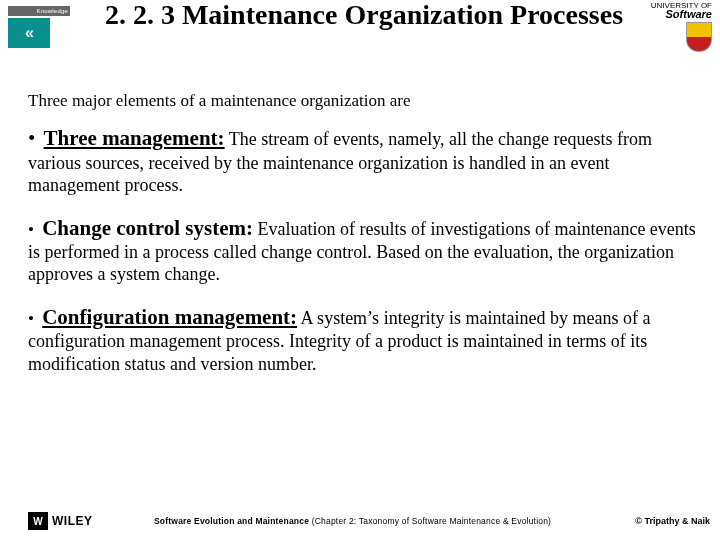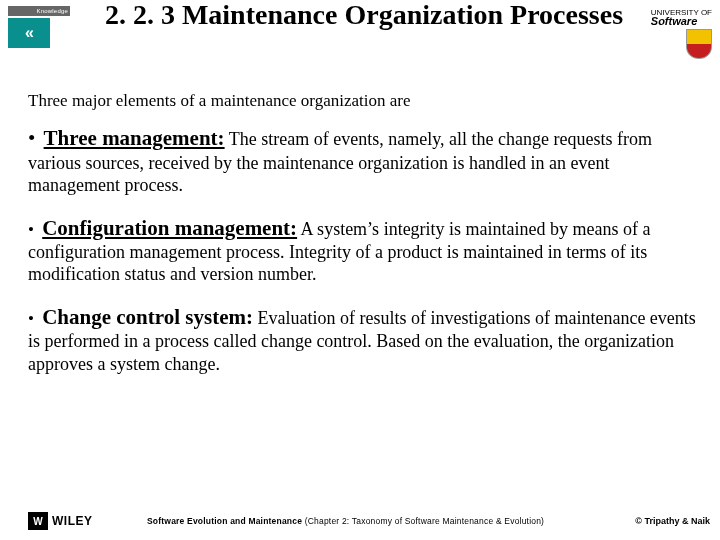--- a/index.html
+++ b/index.html
@@ -4,37 +4,37 @@
 <style>
   * { box-sizing: border-box; margin: 0; padding: 0; }
   html, body { width: 720px; height: 540px; font-family: Georgia, 'Times New Roman', serif; background: #fff; color: #000; }
   .slide { position: relative; width: 720px; height: 540px; }
   .header { position: relative; height: 82px; }
   .logo-left { position: absolute; left: 8px; top: 6px; width: 62px; height: 44px; }
   .logo-left .kbar { height: 10px; background: #666; margin-bottom: 2px; display: flex; align-items: center; justify-content: flex-end; padding-right: 2px; }
   .logo-left .kbar span { color: #fff; font: 6px Arial, sans-serif; letter-spacing: 0.2px; }
   .logo-left .ksq { width: 42px; height: 30px; background: #0a8f8f; display: flex; align-items: center; justify-content: center; }
   .logo-left .ksq .arrows { color: #fff; font: 700 16px Arial, sans-serif; letter-spacing: -1px; }
-  .logo-right { position: absolute; right: 8px; top: 8px; text-align: left; }
+  .logo-right { position: absolute; right: 8px; top: 1px; text-align: right; }
   .logo-right .wtext { font: italic 700 11px Arial, sans-serif; color: #000; }
   .logo-right .wtext .uni { font-style: normal; font-weight: 400; font-size: 8px; display: block; margin-bottom: -2px; }
   .logo-right .shield { width: 26px; height: 30px; margin-left: auto; margin-top: 2px; background: linear-gradient(to bottom, #f2c100 50%, #c41e1e 50%); border-radius: 0 0 50% 50% / 0 0 40% 40%; border: 1px solid #999; }
   .title { text-align: center; font: 700 28px 'Times New Roman', serif; padding: 0 95px; line-height: 1.1; margin-left: 8px; }
   .body { padding: 8px 20px 0 28px; font: 17px 'Times New Roman', serif; line-height: 1.25; }
   .intro { margin-bottom: 14px; }
   .item { margin-bottom: 18px; }
   .bullet { font-size: 17px; margin-right: 4px; }
   .lead { font-size: 21px; font-weight: 700; }
   .lead-u { text-decoration: underline; }
   .desc { font-size: 18px; font-weight: 400; }
   .footer { position: absolute; left: 0; bottom: 6px; width: 100%; height: 30px; }
   .wiley { position: absolute; left: 28px; bottom: 4px; display: flex; align-items: center; gap: 4px; }
   .wiley .wbox { width: 20px; height: 18px; background: #000; color: #fff; display: flex; align-items: center; justify-content: center; font: 700 10px Arial, sans-serif; }
   .wiley .wtxt { font: 700 12px Arial, sans-serif; letter-spacing: 0.5px; }
-  .ftext { position: absolute; left: 147px; bottom: 8px; width: 440px; font: 700 8.5px Arial, sans-serif; text-align: left; letter-spacing: 0.2px; }
+  .ftext { position: absolute; left: 154px; bottom: 8px; width: 440px; font: 700 8.5px Arial, sans-serif; text-align: left; letter-spacing: 0.2px; }
   .ftext .sub { font-weight: 400; }
   .copy { position: absolute; right: 10px; bottom: 8px; font: 700 9px Arial, sans-serif; }
 </style>
 </head>
 <body>
 
 <div class="slide">
 
   <div class="header">
     <div class="logo-left">
@@ -58,26 +58,26 @@
   <div class="body">
     <p class="intro">Three major elements of a maintenance organization are</p>
 
     <p class="item">
       <span class="bullet" style="font-size:21px">•</span>
       <span class="lead lead-u">Three management:</span><span class="desc"> The stream of events, namely, all the change requests from various sources, received by the maintenance organization is handled in an event management process.</span>
     </p>
 
     <p class="item">
       <span class="bullet">•</span>
-      <span class="lead lead-u">Configuration management:</span><span class="desc"> A system’s integrity is maintained by means of a configuration management process. Integrity of a product is maintained in terms of its modification status and version number.</span>
+      <span class="lead">Change control system:</span><span class="desc"> Evaluation of results of investigations of maintenance events is performed in a process called change control. Based on the evaluation, the organization approves a system change.</span>
     </p>
 
     <p class="item">
       <span class="bullet">•</span>
-      <span class="lead">Change control system:</span><span class="desc"> Evaluation of results of investigations of maintenance events is performed in a process called change control. Based on the evaluation, the organization approves a system change.</span>
+      <span class="lead lead-u">Configuration management:</span><span class="desc"> A system’s integrity is maintained by means of a configuration management process. Integrity of a product is maintained in terms of its modification status and version number.</span>
     </p>
   </div>
 
   <div class="footer">
     <div class="wiley">
       <div class="wbox">W</div>
       <span class="wtxt">WILEY</span>
     </div>
     <div class="ftext">
       <span>Software Evolution and Maintenance</span><span class="sub">  (Chapter 2: Taxonomy of Software Maintenance &amp; Evolution)</span>

